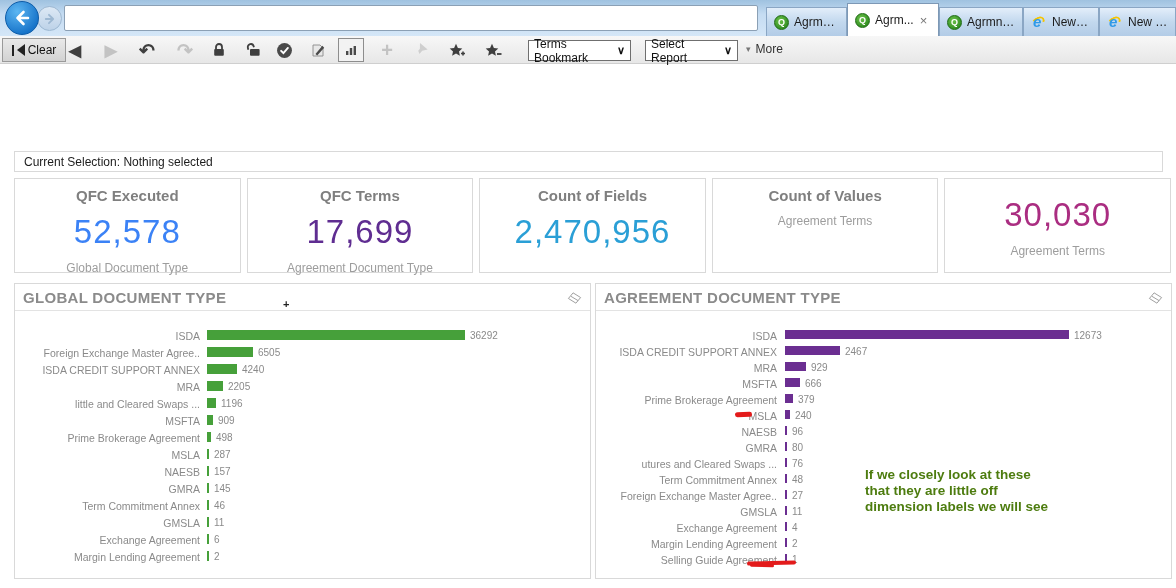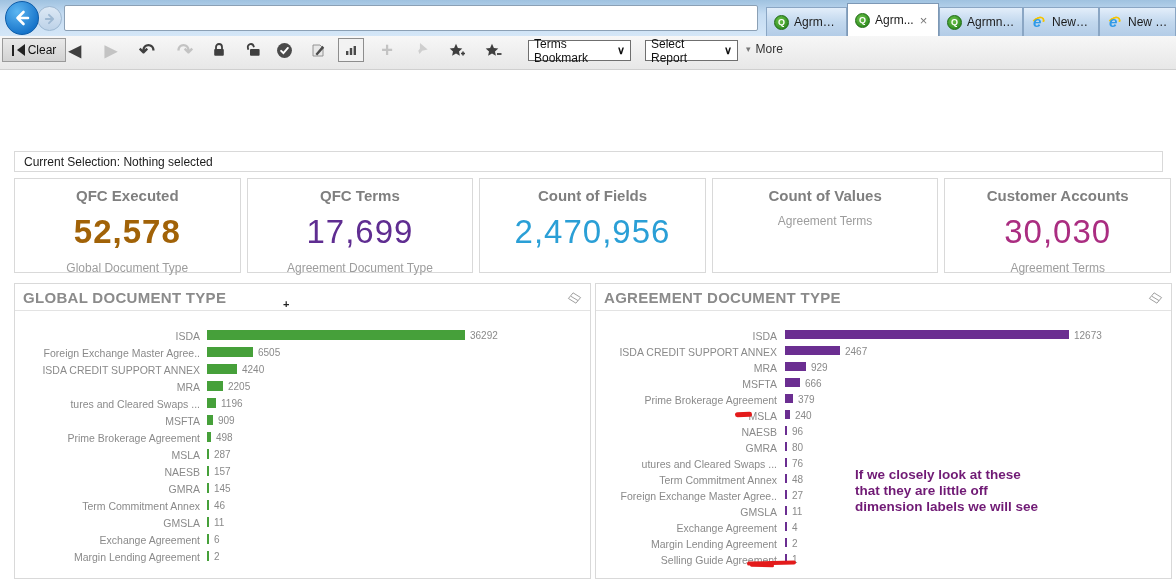--- a/index.html
+++ b/index.html
@@ -26,21 +26,21 @@
   .qlik-ico { width:15px; height:15px; border-radius:50%; flex:0 0 15px;
     background:radial-gradient(circle at 40% 35%, #6cc24a, #2d8a1e 80%); border:1px solid #1f6b14;
     color:#fff; font-size:9px; font-weight:bold; display:flex; align-items:center; justify-content:center; }
   .ie-ico { position:relative; width:16px; height:16px; flex:0 0 16px; }
   .ie-ico .e { position:absolute; left:2px; top:-1px; color:#2f9ae8; font-size:15px; font-weight:bold; font-style:italic; }
   .ie-ico .swoosh { position:absolute; left:1px; top:3px; width:13px; height:9px; border:2px solid #f5c400;
     border-bottom-color:transparent; border-left-color:transparent; border-radius:50%; transform:rotate(-25deg); }
   .tab-close { margin-left:6px; color:#777; font-size:13px; line-height:1; }
 
   
-  .toolbar { position:absolute; left:0; top:36px; width:1176px; height:34px;
+  .toolbar { position:absolute; left:0; top:36px; width:1176px; height:28px;
     background:linear-gradient(180deg,#f7f7f7,#e7e7e7); border-bottom:1px solid #cfcfcf; }
   .clear-btn { position:absolute; left:2px; top:2px; height:24px; width:64px;
     background:linear-gradient(180deg,#e9e9e9,#d2d2d2); border:1px solid #9a9a9a;
     display:flex; align-items:center; justify-content:center; gap:3px; font-size:12px; color:#111; }
   .clear-bar { width:2px; height:11px; background:#222; }
   .clear-tri { width:0; height:0; border-top:6px solid transparent; border-bottom:6px solid transparent; border-right:8px solid #222; }
   .ticon { position:absolute; top:2px; width:26px; height:24px; display:flex; align-items:center; justify-content:center;
     font-size:16px; background:transparent; border:none; }
   .ticon.framed { border:1px solid #8d8d8d; background:#f2f2f2; }
   .glyph-dark { color:#3f3f3f; font-weight:bold; }
@@ -217,38 +217,37 @@
   </div>
 </div>
 
 <div class="sel-bar">
   <span>Current Selection: Nothing selected</span>
 </div>
 
 <div class="kpi-row">
   <div class="kpi-card">
     <div class="kpi-title">QFC Executed</div>
-    <div class="kpi-value" style="color: #a16207; font-weight: bold;">52,578</div>
+    <div class="kpi-value" style="color: #3b82f6;">52,578</div>
     <div class="kpi-sub">Global Document Type</div>
   </div>
   <div class="kpi-card">
     <div class="kpi-title">QFC Terms</div>
     <div class="kpi-value" style="color: rgb(95, 45, 145);">17,699</div>
     <div class="kpi-sub">Agreement Document Type</div>
   </div>
   <div class="kpi-card">
     <div class="kpi-title">Count of Fields</div>
     <div class="kpi-value" style="color: rgb(42, 159, 214);">2,470,956</div>
   </div>
   <div class="kpi-card">
     <div class="kpi-title">Count of Values</div>
     <div class="kpi-sub">Agreement Terms</div>
   </div>
   <div class="kpi-card">
-    <div class="kpi-title">Customer Accounts</div>
     <div class="kpi-value" style="color: rgb(170, 45, 129);">30,030</div>
     <div class="kpi-sub">Agreement Terms</div>
   </div>
 </div>
 
 <div class="panel left">
   <div class="panel-head">
     <span class="panel-title">GLOBAL DOCUMENT TYPE</span>
   </div>
   <span class="eraser">
@@ -272,21 +271,21 @@
         <div class="clabel">ISDA CREDIT SUPPORT ANNEX</div>
         <div class="cbar" style="width: 30px; background: rgb(70, 160, 58);"></div>
         <div class="cval">4240</div>
       </div>
       <div class="crow">
         <div class="clabel">MRA</div>
         <div class="cbar" style="width: 16px; background: rgb(70, 160, 58);"></div>
         <div class="cval">2205</div>
       </div>
       <div class="crow">
-        <div class="clabel">tures and Cleared Swaps ...</div>
+        <div class="clabel">little and Cleared Swaps ...</div>
         <div class="cbar" style="width: 9px; background: rgb(70, 160, 58);"></div>
         <div class="cval">1196</div>
       </div>
       <div class="crow">
         <div class="clabel">MSFTA</div>
         <div class="cbar" style="width: 6px; background: rgb(70, 160, 58);"></div>
         <div class="cval">909</div>
       </div>
       <div class="crow">
         <div class="clabel">Prime Brokerage Agreement</div>
@@ -413,21 +412,21 @@
         <div class="cval">2</div>
       </div>
       <div class="crow">
         <div class="clabel">Selling Guide Agreement</div>
         <div class="cbar" style="width: 2px; background: rgb(107, 46, 145);"></div>
         <div class="cval">1</div>
       </div>
     </div>
 </div>
 
-<div class="annotation" style="color: #701a75;">
+<div class="annotation" style="color: #4d7c0f; margin-left: 10px;">
   <div>If we closely look at these</div>
   <div>that they are little off</div>
   <div>dimension labels we will see</div>
 </div>
 <div class="red-dash" style="background: rgb(227, 27, 27);"></div>
 <div class="red-underline" style="background: rgb(227, 27, 27);"></div>
 <div class="red-underline2" style="background: rgb(227, 27, 27);"></div>
 <div class="cursor-plus">+</div>
 
 </body></html>

